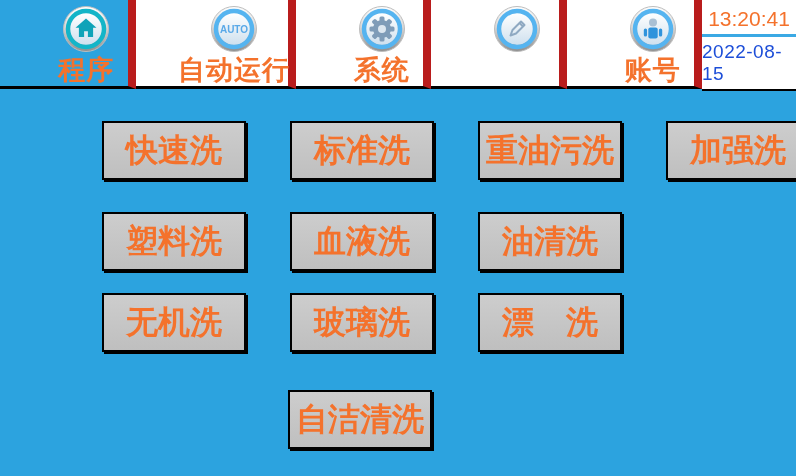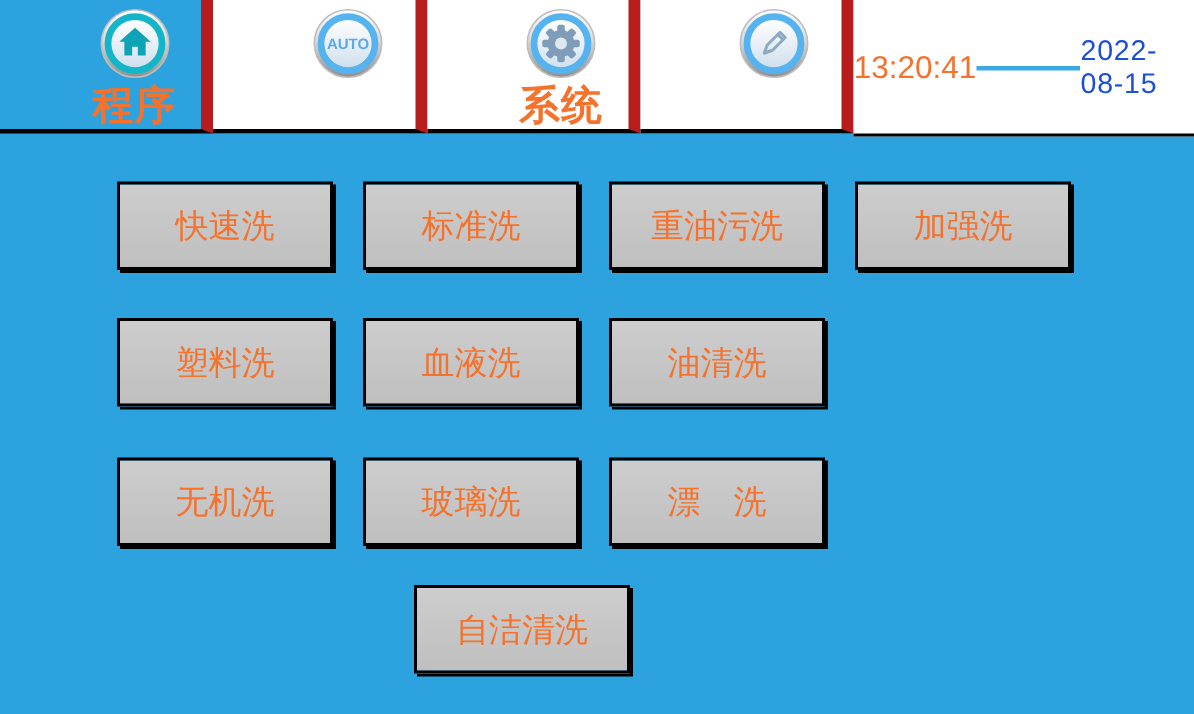--- a/index.html
+++ b/index.html
@@ -21,39 +21,39 @@
   }
   .tab.active { background:#2CA3DF; }
   .tab-label {
     color:#F4722C; font-size:27px; font-weight:bold; line-height:30px;
     margin-top:2px; white-space:nowrap; letter-spacing:1px;
   }
   .icon-wrap { width:48px; height:48px; }
 
   .clock-panel {
     flex:1; height:91px; background:#ffffff; border-bottom:2px solid #000;
-    display:flex; align-items:center; justify-content:center;
+    display:flex; flex-direction:column; align-items:center; justify-content:center;
     padding-top:2px;
   }
   .clock-time { color:#F4722C; font-size:21px; line-height:24px; }
   .clock-rule { width:94px; height:3px; background:#3BA9E4; margin:3px 0 4px 0; }
   .clock-date { color:#1d4ed8; font-size:19px; line-height:22px; letter-spacing:0.5px; }
 
   
   .prog-row { position:absolute; left:78px; display:flex; gap:20px; }
-  .row-1 { top:121px; } .row-2 { top:212px; } .row-3 { top:305px; }
+  .row-1 { top:121px; } .row-2 { top:212px; } .row-3 { top:293px; }
   .prog-btn {
     width:144px; height:59px;
     background:linear-gradient(180deg,#cdcdcd,#bfbfbf);
     border:2px solid #000;
     box-shadow:2px 2px 0 0 #000;
-    color:#F4722C; font-size:22px; font-weight:normal;
+    color:#F4722C; font-size:32px; font-weight:bold;
     font-family:"Liberation Sans","DejaVu Sans",sans-serif;
     display:flex; align-items:center; justify-content:center;
-    cursor:pointer; white-space:nowrap;
+    cursor:pointer; white-space:nowrap;margin-left:24px;
   }
   .bottom-row { position:absolute; top:390px; left:0; width:696px; display:flex; justify-content:center; }
 
   .defs-holder { position:absolute; width:0; height:0; overflow:hidden; }
 </style>
 </head>
 <body>
 
 <svg class="defs-holder" aria-hidden="true">
   <defs>
@@ -87,20 +87,21 @@
 
     <div class="tab">
       <span class="icon-wrap">
         <svg viewBox="0 0 48 48" width="48" height="48">
           <circle cx="24" cy="24" r="22.5" fill="url(#g-metal)" stroke="#bdbdbd" stroke-width="1"></circle>
           <circle cx="24" cy="24" r="16" fill="url(#g-face)"></circle>
           <circle cx="24" cy="24" r="18" fill="none" stroke="#55B4F0" stroke-width="4.5"></circle>
           <text x="24" y="27.5" text-anchor="middle" font-family="Liberation Sans, sans-serif" font-size="10" font-weight="bold" fill="#5AA9E8">AUTO</text>
         </svg>
       </span>
+      <span class="tab-label">自动运行</span>
     </div>
 
     <div class="tab">
       <span class="icon-wrap">
         <svg viewBox="0 0 48 48" width="48" height="48">
           <circle cx="24" cy="24" r="22.5" fill="url(#g-metal)" stroke="#bdbdbd" stroke-width="1"></circle>
           <circle cx="24" cy="24" r="16" fill="url(#g-face)"></circle>
           <circle cx="24" cy="24" r="18" fill="none" stroke="#55B4F0" stroke-width="4.5"></circle>
           <g fill="#7F9CB8">
             <circle cx="24" cy="24" r="9"></circle>
@@ -126,20 +127,34 @@
           <circle cx="24" cy="24" r="16" fill="url(#g-face)"></circle>
           <circle cx="24" cy="24" r="18" fill="none" stroke="#55B4F0" stroke-width="4.5"></circle>
           <g fill="none" stroke="#8FA9C2" stroke-width="2" stroke-linejoin="round">
             <path d="M17.5 30.5 l2-5.5 8.5-8.5 3.5 3.5 -8.5 8.5 -5.5 2 z"></path>
             <path d="M26.5 18 l3.5 3.5"></path>
           </g>
         </svg>
       </span>
     </div>
 
+    <div class="tab">
+      <span class="icon-wrap">
+        <svg viewBox="0 0 48 48" width="48" height="48">
+          <circle cx="24" cy="24" r="22.5" fill="url(#g-metal)" stroke="#bdbdbd" stroke-width="1"></circle>
+          <circle cx="24" cy="24" r="16" fill="url(#g-face)"></circle>
+          <circle cx="24" cy="24" r="18" fill="none" stroke="#55B4F0" stroke-width="4.5"></circle>
+          <circle cx="24" cy="17.5" r="4" fill="#A9C0D4"></circle>
+          <rect x="19.3" y="22.5" width="9.4" height="11" rx="2" fill="#2F93DC"></rect>
+          <rect x="14.8" y="23.5" width="3.3" height="8" rx="1.6" fill="#2F93DC"></rect>
+          <rect x="29.9" y="23.5" width="3.3" height="8" rx="1.6" fill="#2F93DC"></rect>
+        </svg>
+      </span>
+      <span class="tab-label">账号</span>
+    </div>
 
     <div class="clock-panel">
       <span class="clock-time">13:20:41</span>
       <span class="clock-rule"></span>
       <span class="clock-date">2022-08-15</span>
     </div>
   </div>
 
   <div class="prog-row row-1">
     <button class="prog-btn">快速洗</button>

